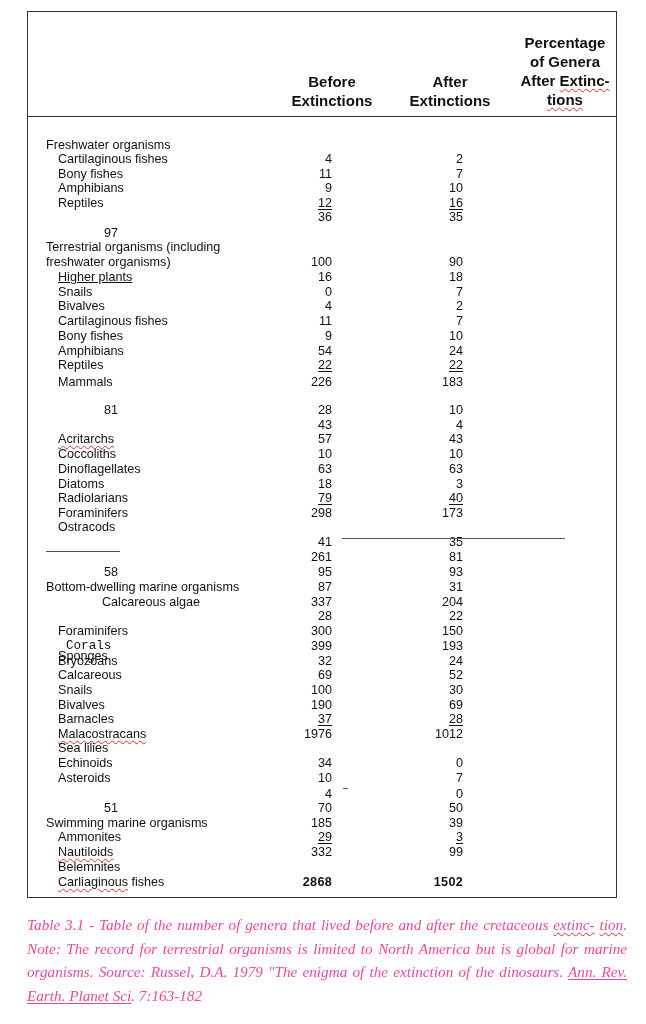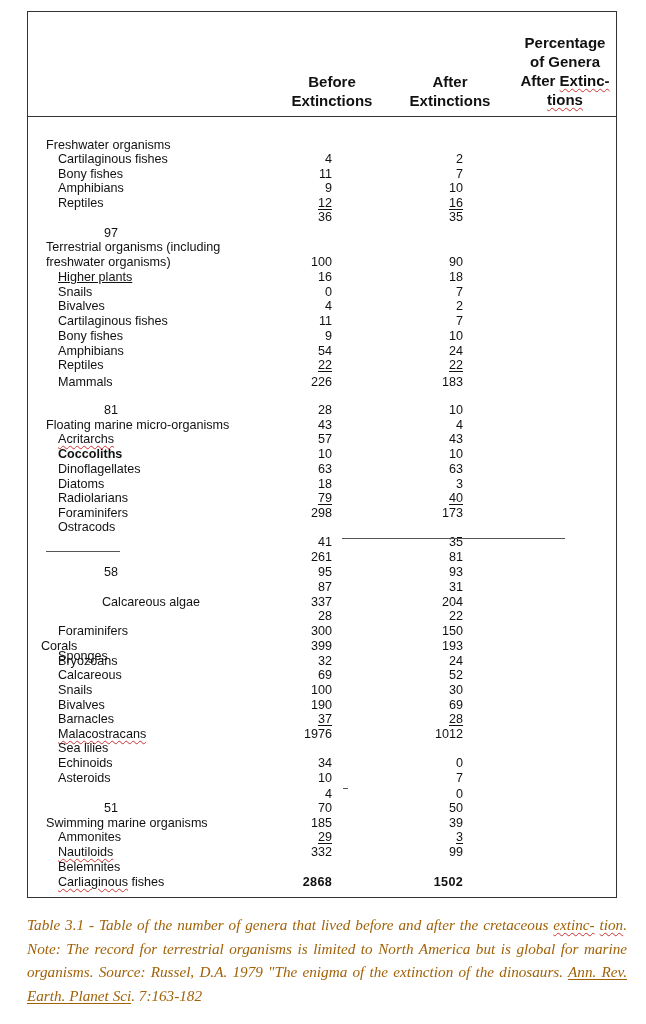--- a/index.html
+++ b/index.html
@@ -10,21 +10,21 @@
   .hdr span { display:block; }
   .squig { text-decoration:underline wavy #d03030; text-decoration-thickness:1px; text-underline-offset:2px; }
   .row { position:absolute; left:0; width:646px; height:15px; font-size:12.6px; line-height:15px; }
   .lbl { position:absolute; white-space:nowrap; }
   .num { position:absolute; text-align:right; width:80px; white-space:nowrap; }
   .num.b { left:252px; }
   .num.a { left:383px; }
   .u { text-decoration:underline; text-underline-offset:2px; }
   .bold { font-weight:bold; letter-spacing:0.3px; }
   .line { position:absolute; height:0; border-top:1px solid #555; }
-  .caption { position:absolute; left:27px; top:913px; width:600px; font-family:"Liberation Serif", serif; font-style:italic; font-size:15.2px; line-height:23.5px; color:#a16207; text-align:justify; }
+  .caption { position:absolute; left:27px; top:913px; width:600px; font-family:"Liberation Serif", serif; font-style:italic; font-size:15.2px; line-height:23.5px; color:#ec4899; text-align:justify; }
   .caption .u { text-decoration:underline; text-underline-offset:2px; }
 </style>
 </head>
 <body>
 
 <div class="box"></div>
 <div class="hdiv"></div>
 
 <div class="hdr" style="left:282px; top:72px; width:100px;">
   <span>Before</span>
@@ -126,31 +126,30 @@
       <span class="lbl" style="left: 58px;">Mammals</span>
       <span class="num b">226</span>
       <span class="num a">183</span>
     </div>
     <div class="row" style="top: 403px;">
       <span class="lbl" style="left: 104px;">81</span>
       <span class="num b">28</span>
       <span class="num a">10</span>
     </div>
     <div class="row" style="top: 418px;">
-      <span class="lbl" style="left: 46px;">Floating marine micro-organisms</span>
       <span class="num b">43</span>
       <span class="num a">4</span>
     </div>
     <div class="row" style="top: 432px;">
       <span class="lbl squig" style="left: 58px;">Acritarchs</span>
       <span class="num b">57</span>
       <span class="num a">43</span>
     </div>
     <div class="row" style="top: 447px;">
-      <span class="lbl" style="left: 58px; font-weight: bold;">Coccoliths</span>
+      <span class="lbl" style="left: 58px;">Coccoliths</span>
       <span class="num b">10</span>
       <span class="num a">10</span>
     </div>
     <div class="row" style="top: 462px;">
       <span class="lbl" style="left: 58px;">Dinoflagellates</span>
       <span class="num b">63</span>
       <span class="num a">63</span>
     </div>
     <div class="row" style="top: 477px;">
       <span class="lbl" style="left: 58px;">Diatoms</span>
@@ -181,40 +180,41 @@
       <span class="lbl" style="left: 46px;"></span>
       <span class="num b">261</span>
       <span class="num a">81</span>
     </div>
     <div class="row" style="top: 565px;">
       <span class="lbl" style="left: 104px;">58</span>
       <span class="num b">95</span>
       <span class="num a">93</span>
     </div>
     <div class="row" style="top: 580px;">
+      <span class="lbl" style="left: 46px;">Bottom-dwelling marine organisms</span>
       <span class="num b">87</span>
       <span class="num a">31</span>
     </div>
     <div class="row" style="top: 595px;">
       <span class="lbl" style="left: 58px; margin-left: 44px;">Calcareous algae</span>
       <span class="num b">337</span>
       <span class="num a">204</span>
     </div>
     <div class="row" style="top: 609px;">
       <span class="lbl" style="left: 58px; margin-top: 40px;">Sponges</span>
       <span class="num b">28</span>
       <span class="num a">22</span>
     </div>
     <div class="row" style="top: 624px;">
       <span class="lbl" style="left: 58px;">Foraminifers</span>
       <span class="num b">300</span>
       <span class="num a">150</span>
     </div>
     <div class="row" style="top: 639px;">
-      <span class="lbl" style="left: 41px;">Corals</span>
+      <span class="lbl" style="left: 66px; font-family: Liberation Mono, monospace;">Corals</span>
       <span class="num b">399</span>
       <span class="num a">193</span>
     </div>
     <div class="row" style="top: 654px;">
       <span class="lbl" style="left: 58px;">Bryozoans</span>
       <span class="num b">32</span>
       <span class="num a">24</span>
     </div>
     <div class="row" style="top: 668px;">
       <span class="lbl" style="left: 58px;">Calcareous</span>

